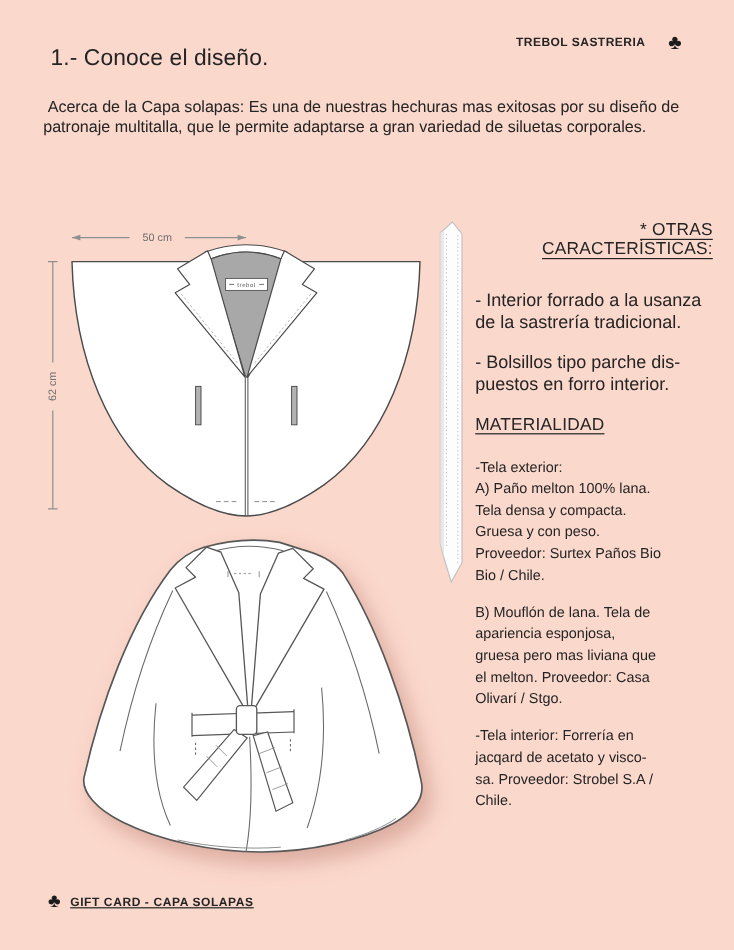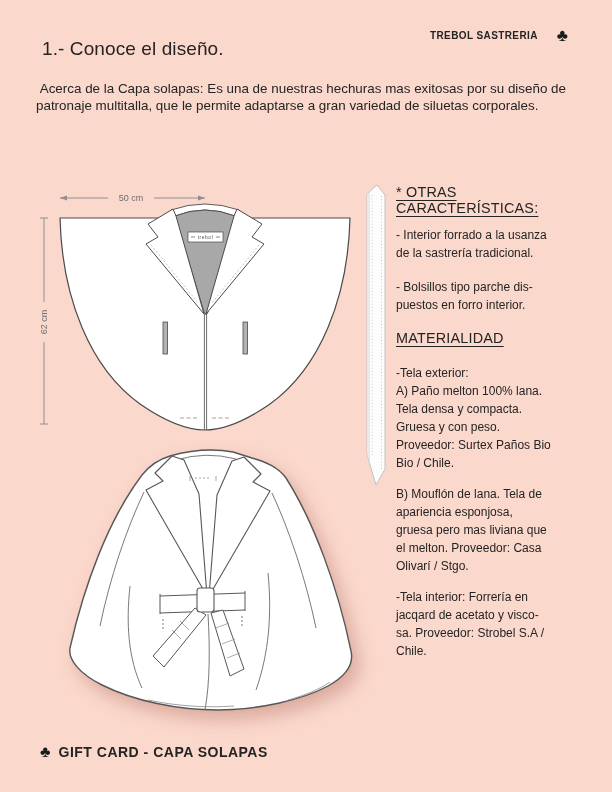--- a/index.html
+++ b/index.html
@@ -17,28 +17,28 @@
   .p1{top:76px;}
   .p2{top:127px;}
 
   .flat-fig{position:absolute;left:38px;top:190px;}
   .worn-fig{position:absolute;left:56px;top:438px;filter:drop-shadow(7px 9px 9px rgba(150,75,60,.32));}
   .ribbon{position:absolute;left:364px;top:183px;}
 
   .rightcol{position:absolute;left:396px;top:184px;width:198px;}
   .colhead{margin:0;font-size:14.4px;font-weight:400;letter-spacing:.2px;
            text-decoration:underline;text-underline-offset:3px;text-decoration-thickness:1px;}
-  .features-head{margin-bottom:10px;}
-  .feature{margin:0 0 16px 0;font-size:12px;line-height:18px;white-space:pre-line;}
+  .features-head{margin-bottom:26px;text-align:right;}
+  .feature{margin:0 0 16px 0;font-size:15px;line-height:18px;white-space:pre-line;}
   .materials-head{margin-bottom:18px;}
   .material{margin:0 0 13px 0;font-size:12px;line-height:18px;white-space:pre-line;}
 
   .footer{position:absolute;left:40px;top:744px;display:flex;align-items:center;gap:8px;}
   .footer .club{font-size:16px;}
-  .footer-label{font-size:14px;font-weight:700;letter-spacing:.5px;}
+  .footer-label{font-size:10px;font-weight:700;letter-spacing:.5px;text-decoration:underline;}
 
   svg text{font-family:"Liberation Sans", sans-serif;}
 </style>
 </head>
 <body>
 
 <div class="page">
 
   <div class="header">
     <span class="brand">TREBOL SASTRERIA</span>

